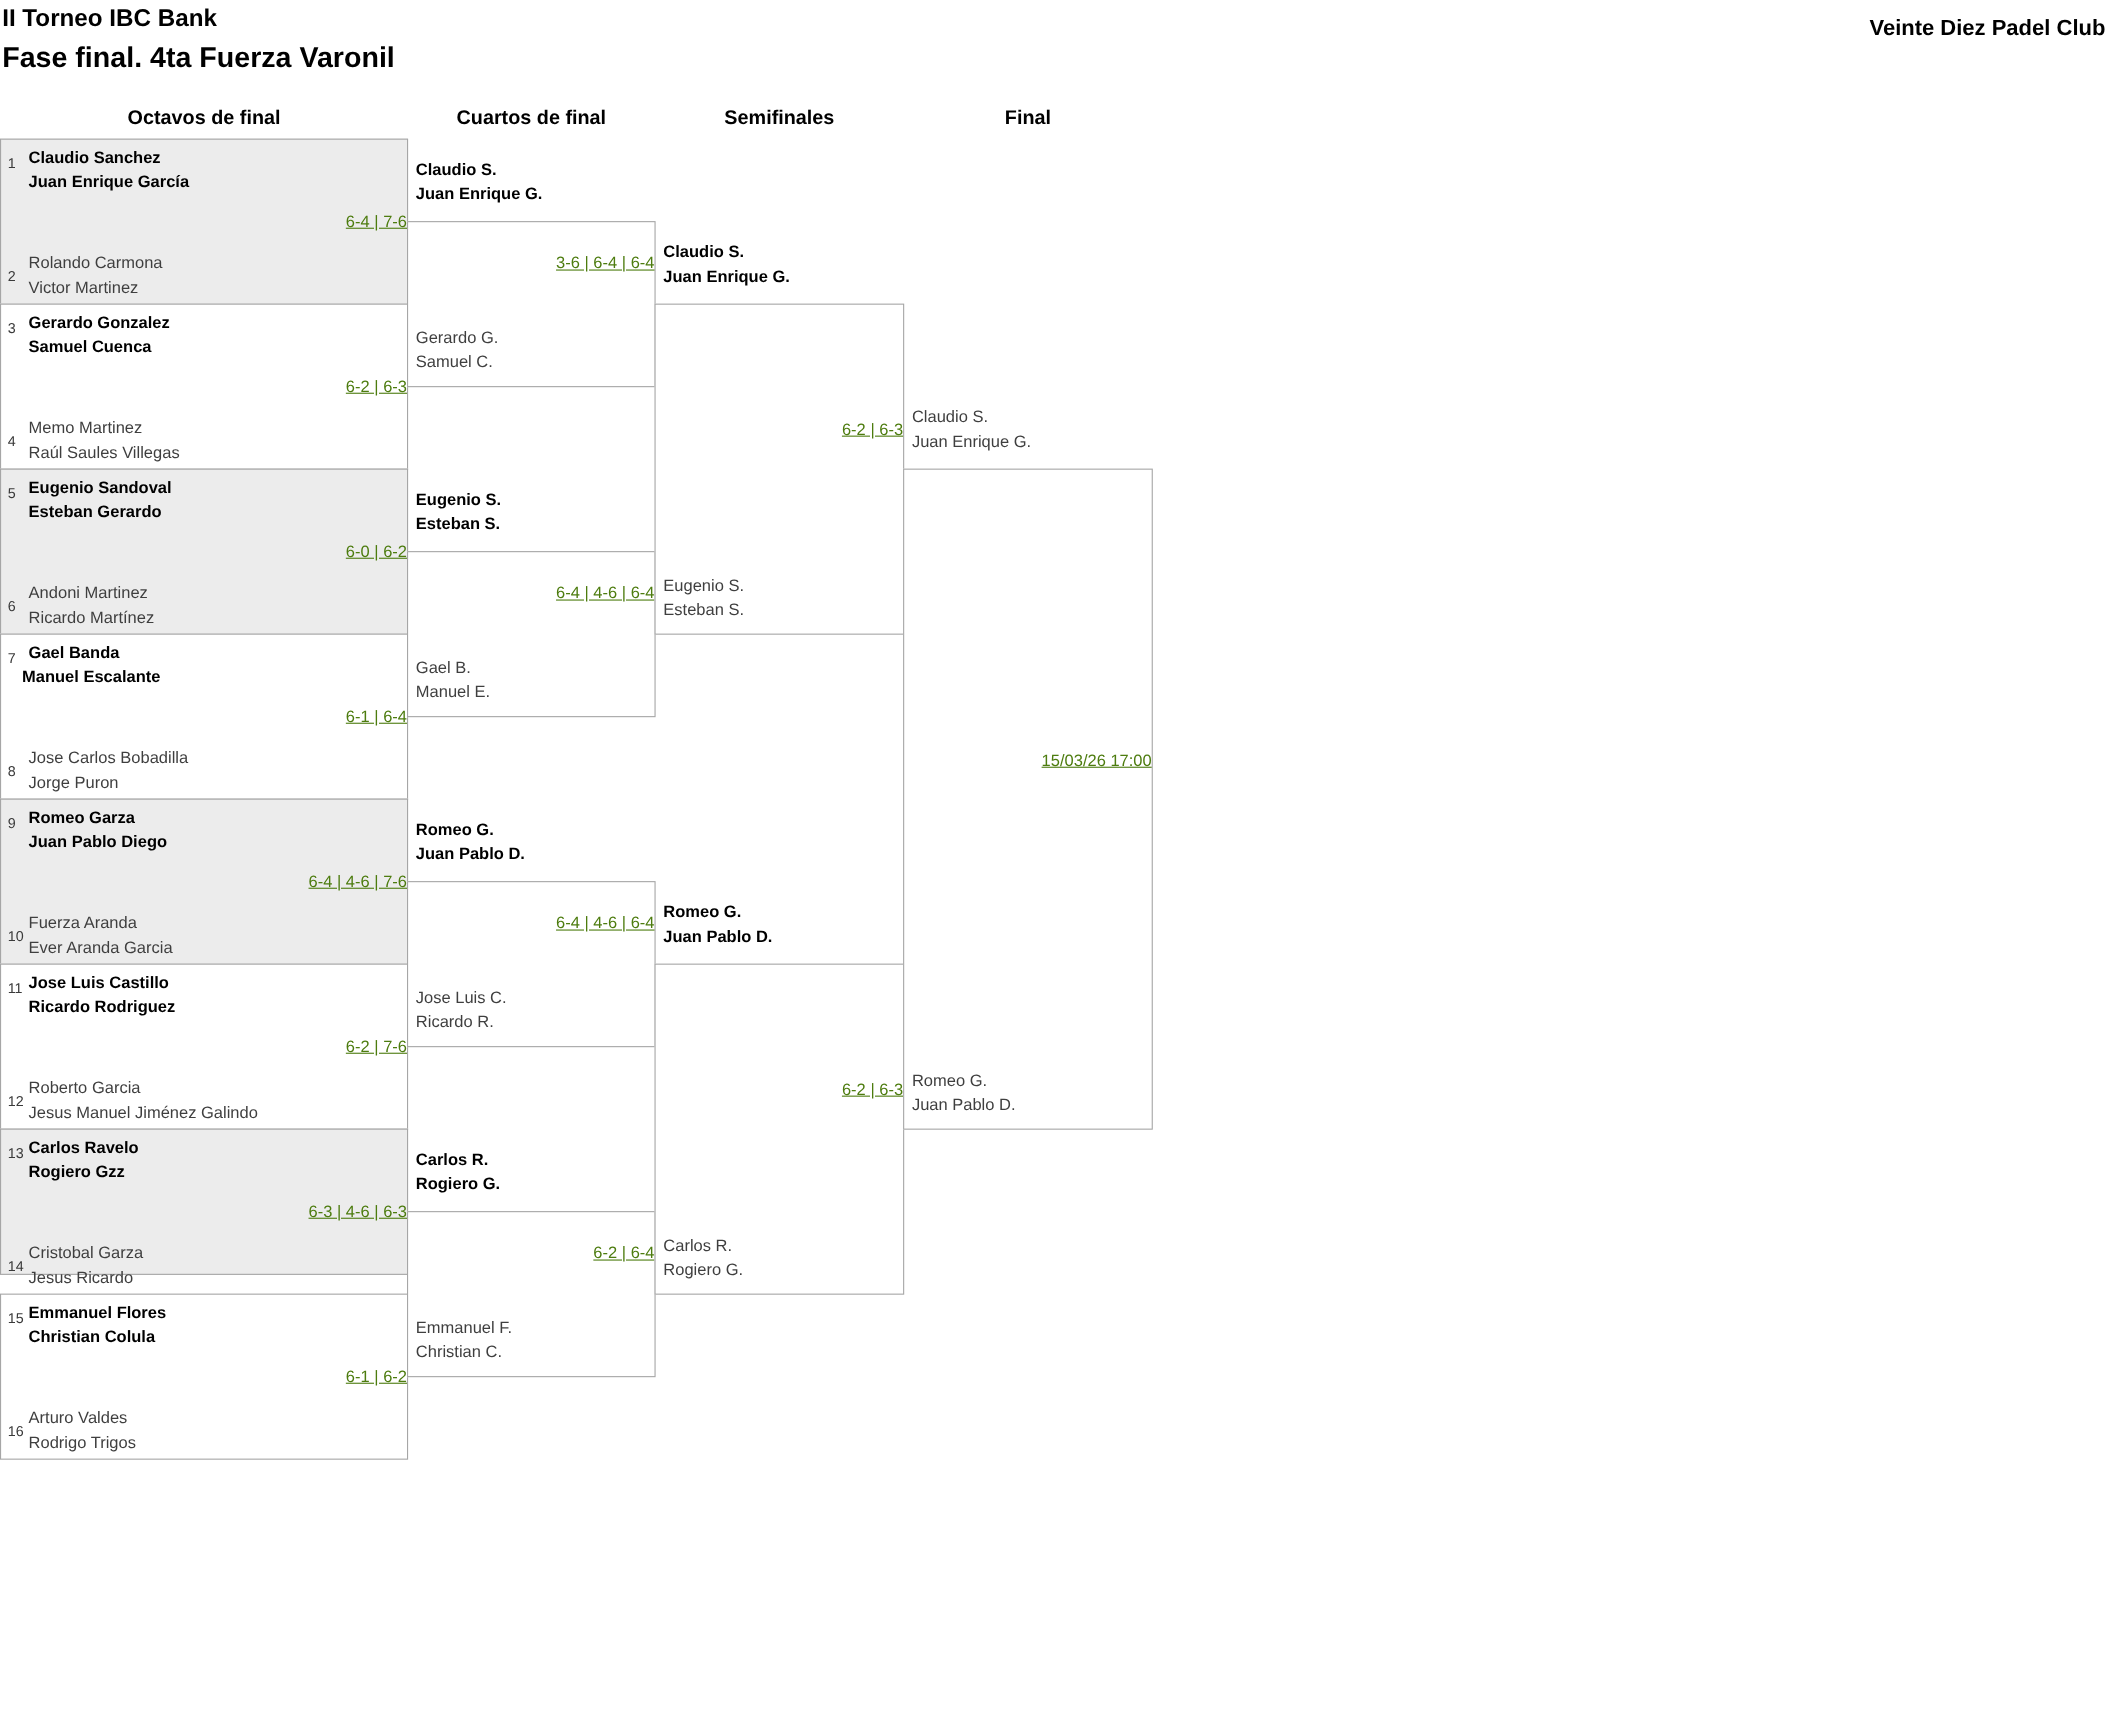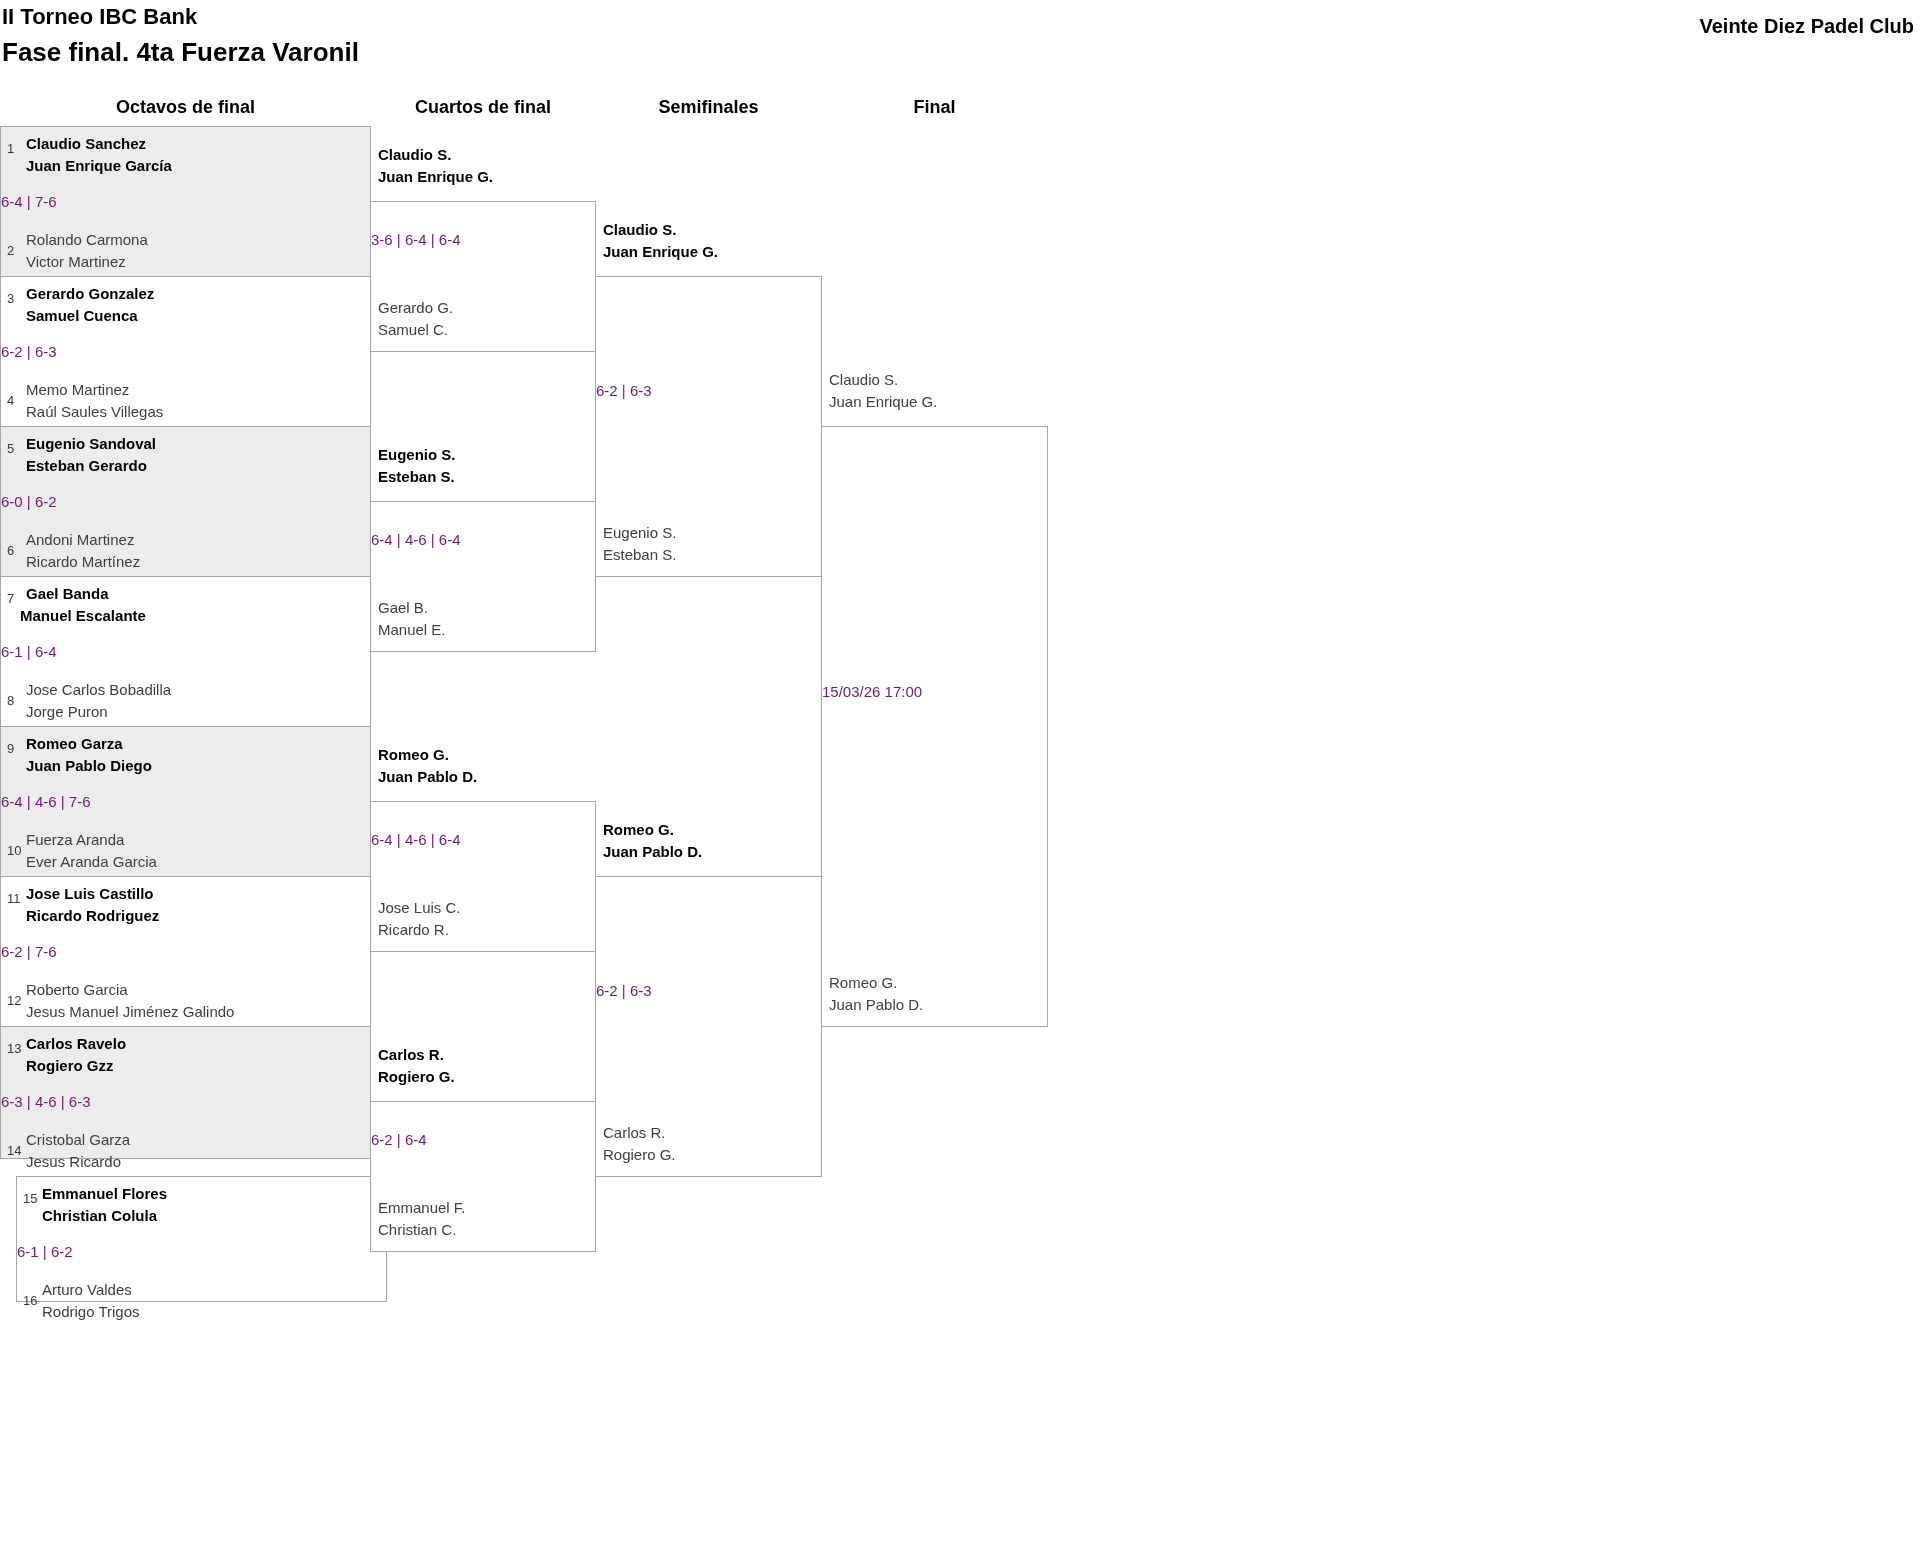--- a/index.html
+++ b/index.html
@@ -11,21 +11,21 @@
   .subtitle { position:absolute; left:2px; top:37px; font-size:26px; font-weight:bold; color:#000; white-space:nowrap; }
   .club     { position:absolute; right:6px; top:15px; font-size:20px; font-weight:600; color:#000; white-space:nowrap; }
 
   .col-header { position:absolute; top:97px; text-align:center; font-size:18px; font-weight:600; color:#000; }
 
   .box { position:absolute; border:1px solid #a6a6a6; background:#ffffff; }
   .box.shaded { background:#ececec; }
 
   .tline { position:absolute; font-size:15px; line-height:18px; white-space:nowrap; color:#3f3f3f; }
   .tline.top { font-weight:bold; color:#000; }
-  .score { position:absolute; font-size:15px; line-height:22px; color:#701a75; text-align:left; white-space:nowrap; }
+  .score { position:absolute; font-size:15px; line-height:22px; color:#4d7c0f; text-align:right; white-space:nowrap;text-decoration:underline; }
   .seed  { position:absolute; font-size:13px; line-height:16px; color:#3a3a3a; }
 </style>
 </head>
 <body>
 
 <div id="page">
   <div class="title">II Torneo IBC Bank</div>
   <div class="subtitle">Fase final. 4ta Fuerza Varonil</div>
   <div class="club">Veinte Diez Padel Club</div>
 
@@ -91,21 +91,21 @@
       </div>
       <div class="box shaded" style="left: 0px; top: 1026px; width: 371px; height: 133px;">
         <div class="seed" style="left: 6px; top: 14px;">13</div>
         <div class="tline top" style="left: 25px; top: 8px;">Carlos Ravelo</div>
         <div class="tline top" style="left: 25px; top: 30px;">Rogiero Gzz</div>
         <div class="score" style="left: 0px; top: 64px; width: 100%;">6-3 | 4-6 | 6-3</div>
         <div class="seed" style="left: 6px; top: 116px;">14</div>
         <div class="tline" style="left: 25px; top: 104px;">Cristobal Garza</div>
         <div class="tline" style="left: 25px; top: 126px;">Jesus Ricardo</div>
       </div>
-      <div class="box" style="left: 0px; top: 1176px; width: 371px; height: 126px; margin-left: 16px;">
+      <div class="box" style="left: 0px; top: 1176px; width: 371px; height: 151px;">
         <div class="seed" style="left: 6px; top: 14px;">15</div>
         <div class="tline top" style="left: 25px; top: 8px;">Emmanuel Flores</div>
         <div class="tline top" style="left: 25px; top: 30px;">Christian Colula</div>
         <div class="score" style="left: 0px; top: 64px; width: 100%;">6-1 | 6-2</div>
         <div class="seed" style="left: 6px; top: 116px;">16</div>
         <div class="tline" style="left: 25px; top: 104px;">Arturo Valdes</div>
         <div class="tline" style="left: 25px; top: 126px;">Rodrigo Trigos</div>
       </div>
       <div class="box" style="left: 370px; top: 201px; width: 226px; height: 151px;">
         <div class="tline top" style="left: 7px; top: -56px;">Claudio S.</div>

